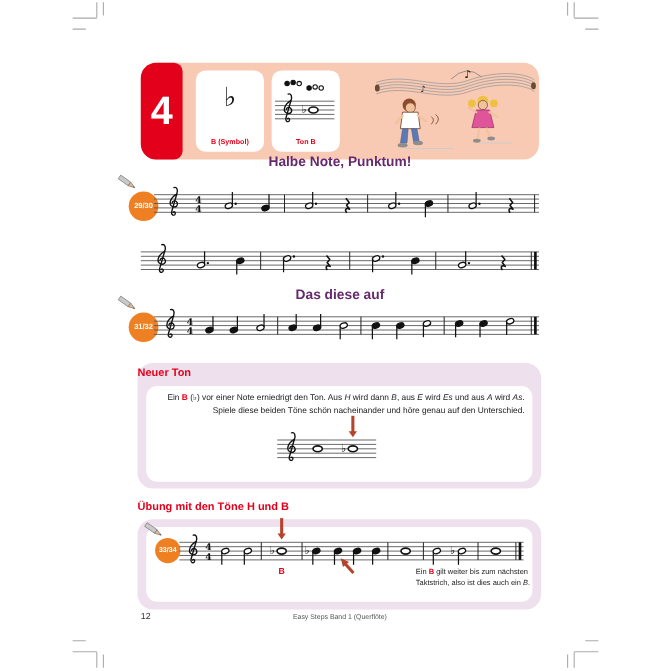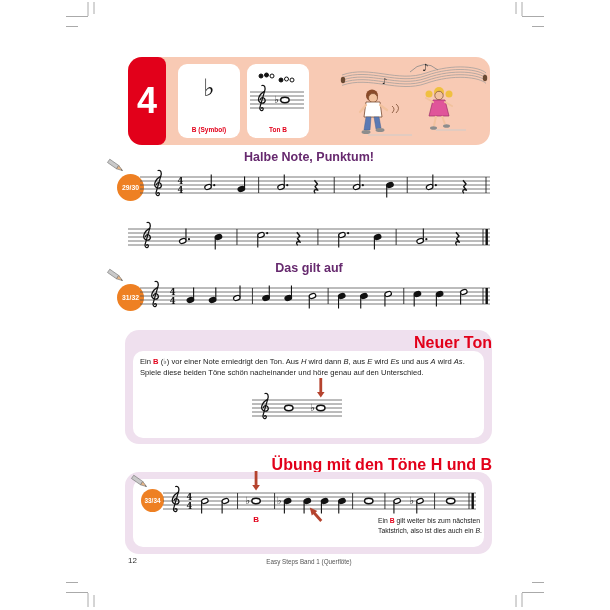--- a/index.html
+++ b/index.html
@@ -12,31 +12,31 @@
             border-radius:14px 8px 8px 14px;display:flex;align-items:center;justify-content:center;
             color:#fff;font-weight:bold;font-size:36px;}
   .card{background:#fff;border-radius:9px;}
   .card-caption{position:absolute;left:0;right:0;bottom:5px;text-align:center;
                 color:var(--red);font-weight:bold;font-size:6.5px;}
   .flat-glyph{position:absolute;left:0;right:0;top:10px;text-align:center;
               font-family:"DejaVu Sans",sans-serif;font-size:24px;color:#111;}
   
   .song-title{left:128px;width:362px;text-align:center;color:var(--purple);
               font-weight:bold;font-size:12.5px;}
-  .box-title{left:125px;width:367px;text-align:right;color:var(--red);
-             font-weight:bold;font-size:16px;}
+  .box-title{left:125px;width:367px;text-align:left;color:var(--red);
+             font-weight:bold;font-size:10px;}
   
   .badge{border-radius:50%;background:var(--orange);color:#fff;font-weight:bold;
          display:flex;align-items:center;justify-content:center;}
   .badge-lg{width:27px;height:27px;font-size:6.8px;}
   .badge-sm{width:23px;height:23px;font-size:6.4px;}
   
   .panel{background:var(--lav);border-radius:14px;}
   .panel-inner{background:#fff;border-radius:10px;}
-  .nt-text{font-size:7.6px;line-height:11px;text-align:left;color:#222;}
+  .nt-text{font-size:7.6px;line-height:11px;text-align:right;color:#222;}
   .annotation{font-size:6.8px;line-height:9.5px;color:#222;}
   .rt-red{color:var(--red);font-weight:bold;}
   .rt-i{font-style:italic;}
   
   .footer-num{font-size:8px;color:#333;}
   .footer-center{left:128px;width:362px;text-align:center;font-size:6.3px;color:#555;}
   .staffbox{position:absolute;}
   .staffbox svg{display:block;overflow:visible;}
   .pencil{position:absolute;}
 </style>
@@ -132,21 +132,21 @@
       <path d="M5,14 L-2,10" stroke="#f2c29e" stroke-width="2" stroke-linecap="round"></path>
       <path d="M17,14 L24,18" stroke="#f2c29e" stroke-width="2" stroke-linecap="round"></path>
       <path d="M8,28 L6,38" stroke="#f2c29e" stroke-width="2"></path>
       <path d="M14,28 L17,36" stroke="#f2c29e" stroke-width="2"></path>
       <ellipse cx="5.5" cy="40" rx="3.5" ry="1.8" fill="#8d8d8d"></ellipse>
       <ellipse cx="18.5" cy="38" rx="3.5" ry="1.8" fill="#8d8d8d"></ellipse>
     </g>
     <path d="M28,73 H72 M96,68 H126" stroke="#ccc" stroke-width="1"></path>
   </svg>
 
-  <div class="abs song-title" style="top:150px;">Halbe Note, Punktum!</div>
+  <div class="abs song-title" style="top:140px;">Halbe Note, Punktum!</div>
 
   <svg class="pencil" style="left:106px;top:161px;transform:rotate(35deg);" width="20" height="10" viewBox="0 0 20 10">
     <rect x="1" y="3" width="11" height="4" fill="#c9c9c9" stroke="#777" stroke-width="0.6"></rect>
     <polygon points="12,3 18,5 12,7" fill="#e8b88a" stroke="#777" stroke-width="0.6"></polygon>
     <polygon points="16.5,4.5 18,5 16.5,5.6" fill="#444"></polygon>
   </svg>
   <div class="abs badge badge-lg" style="left:117px;top:174px;">
     <span>29/30</span>
   </div>
   <div class="staffbox" style="left:140px;top:147px;">
@@ -216,21 +216,21 @@
         <line x1="268.1279069767442" y1="30" x2="268.1279069767442" y2="46" stroke="#222" stroke-width="0.9"></line>
         <ellipse cx="292.1395348837209" cy="42" rx="3.4" ry="2.3" fill="#fff" stroke="#111" stroke-width="1.2" transform="rotate(-20 292.1395348837209 42)"></ellipse>
         <line x1="295.3395348837209" y1="41.2" x2="295.3395348837209" y2="29.5" stroke="#111" stroke-width="1.1"></line>
         <circle cx="298.3395348837209" cy="40.2" r="1.1" fill="#111"></circle>
         <path d="M327.98604651162793,33.2 l3,3.8 l-2.4,2.6 l2.8,3.6 c-3.4,-1.6 -4.8,0.6 -2.6,3.2" stroke="#111" stroke-width="1.4" fill="none" stroke-linejoin="round"></path>
         <line x1="355" y1="30" x2="355" y2="46" stroke="#222" stroke-width="0.9"></line>
         <rect x="357.5" y="30" width="2.4" height="16" fill="#111"></rect>
       </svg>
   </div>
 
-  <div class="abs song-title" style="top:261px;">Das gilt auf</div>
+  <div class="abs song-title" style="top:261px;">Das diese auf</div>
   <svg class="pencil" style="left:106px;top:271px;transform:rotate(35deg);" width="20" height="10" viewBox="0 0 20 10">
     <rect x="1" y="3" width="11" height="4" fill="#c9c9c9" stroke="#777" stroke-width="0.6"></rect>
     <polygon points="12,3 18,5 12,7" fill="#e8b88a" stroke="#777" stroke-width="0.6"></polygon>
     <polygon points="16.5,4.5 18,5 16.5,5.6" fill="#444"></polygon>
   </svg>
   <div class="abs badge badge-lg" style="left:117px;top:284px;">
     <span>31/32</span>
   </div>
   <div class="staffbox" style="left:140px;top:258px;">
     <svg width="350" height="70" viewBox="0 0 350 70">

